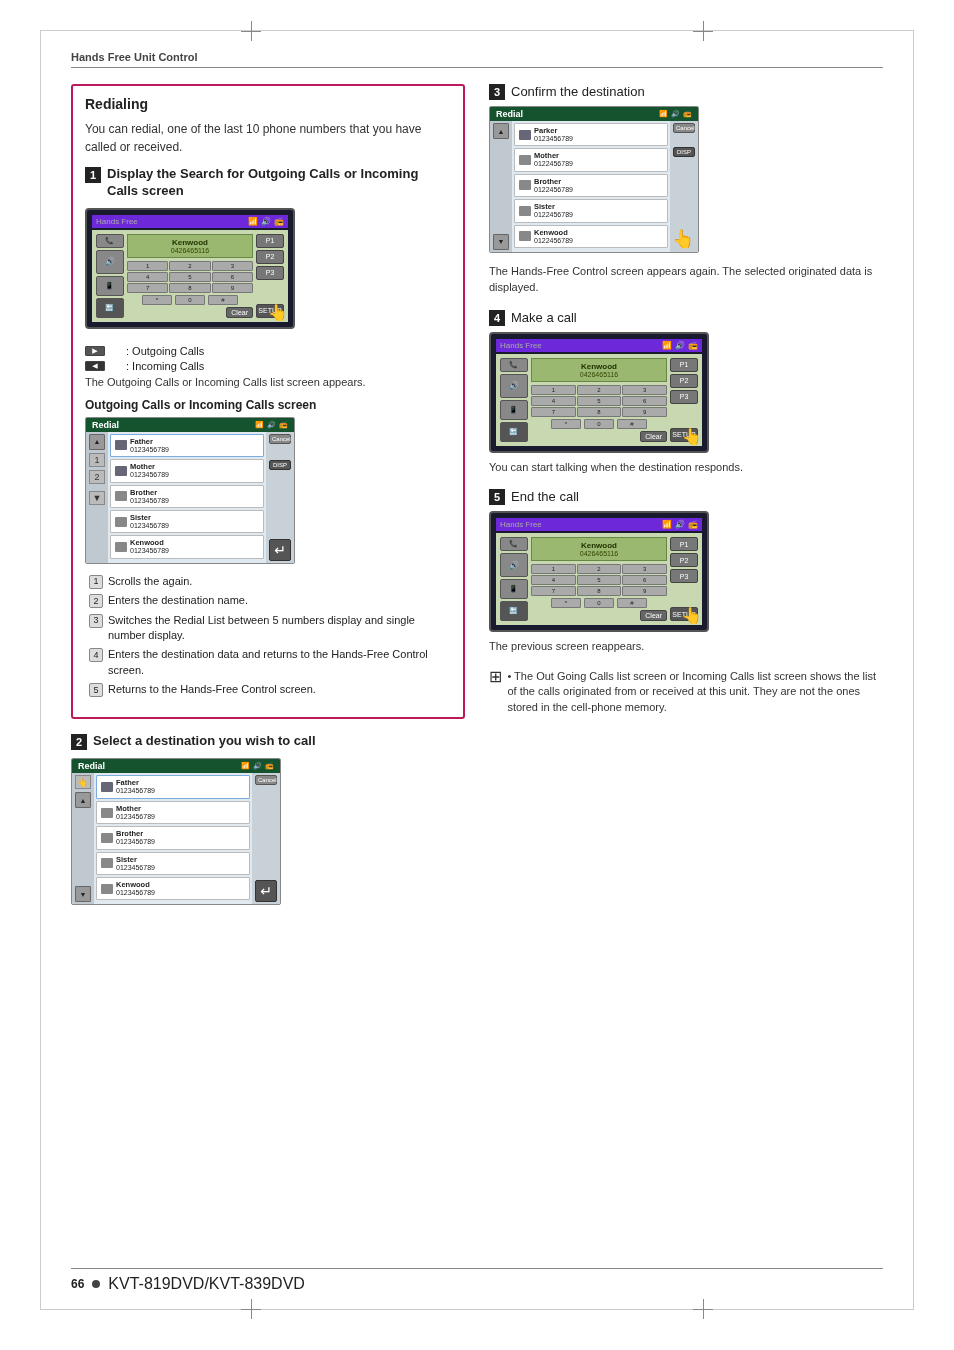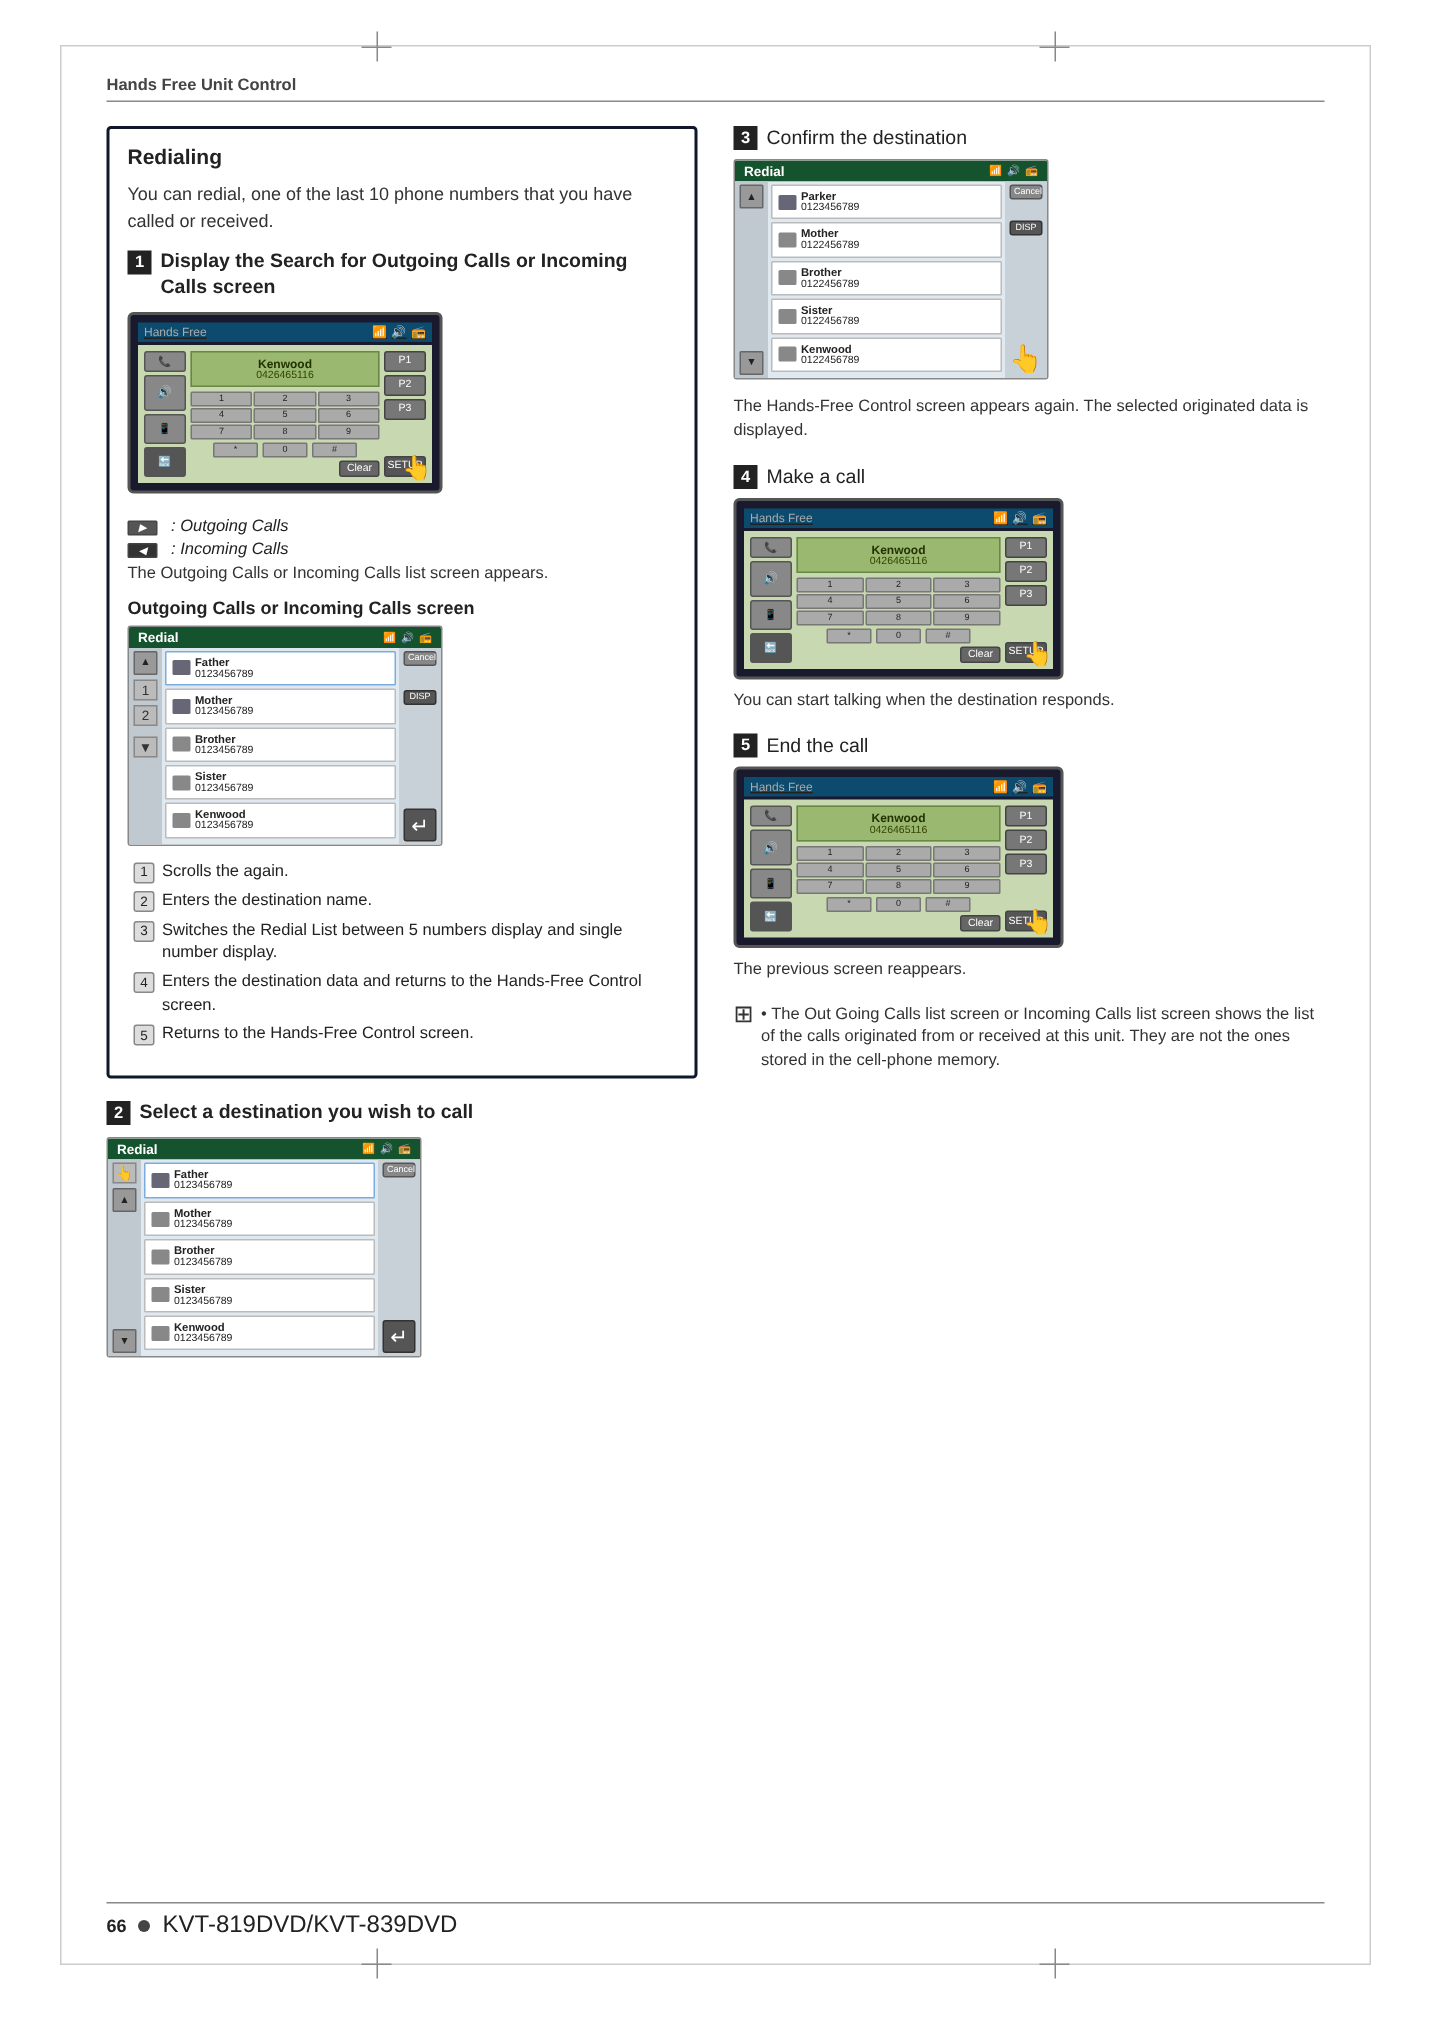--- a/index.html
+++ b/index.html
@@ -39,21 +39,21 @@
       flex: 1;
       min-width: 0;
     }
 
     .right-col {
       flex: 1;
       min-width: 0;
     }
 
     .section-box {
-      border: 2px solid #0f172a;
+      border: 2px solid #be185d;
       border-radius: 3px;
       padding: 10px 12px 14px;
       margin-bottom: 14px;
     }
 
     .section-title {
       font-size: 14px;
       font-weight: bold;
       margin-bottom: 8px;
     }
@@ -105,24 +105,23 @@
     }
 
     .device-screen.small {
       width: 210px;
     }
 
     .device-top-bar {
       display: flex;
       justify-content: space-between;
       align-items: center;
-      background: #0c4a6e;
+      background: #6d28d9;
       padding: 2px 4px;
       margin-bottom: 2px;
-      text-decoration: underline;
     }
 
     .device-top-bar .label {
       color: #aaa;
       font-size: 8px;
     }
 
     .device-top-bar .icons {
       color: #aaa;
       font-size: 8px;
@@ -339,25 +338,24 @@
       gap: 3px;
     }
 
     
     .legend-area {
       margin: 6px 0;
     }
 
     .legend-item {
       display: flex;
-      align-items: flex-end;
-      gap: 9px;
+      align-items: center;
+      gap: 21px;
       margin-bottom: 3px;
       font-size: 11px;
-      font-style: italic;
     }
 
     .legend-badge {
       width: 20px;
       height: 10px;
       border: 1px solid #444;
       font-size: 7px;
       display: flex;
       align-items: center;
       justify-content: center;

